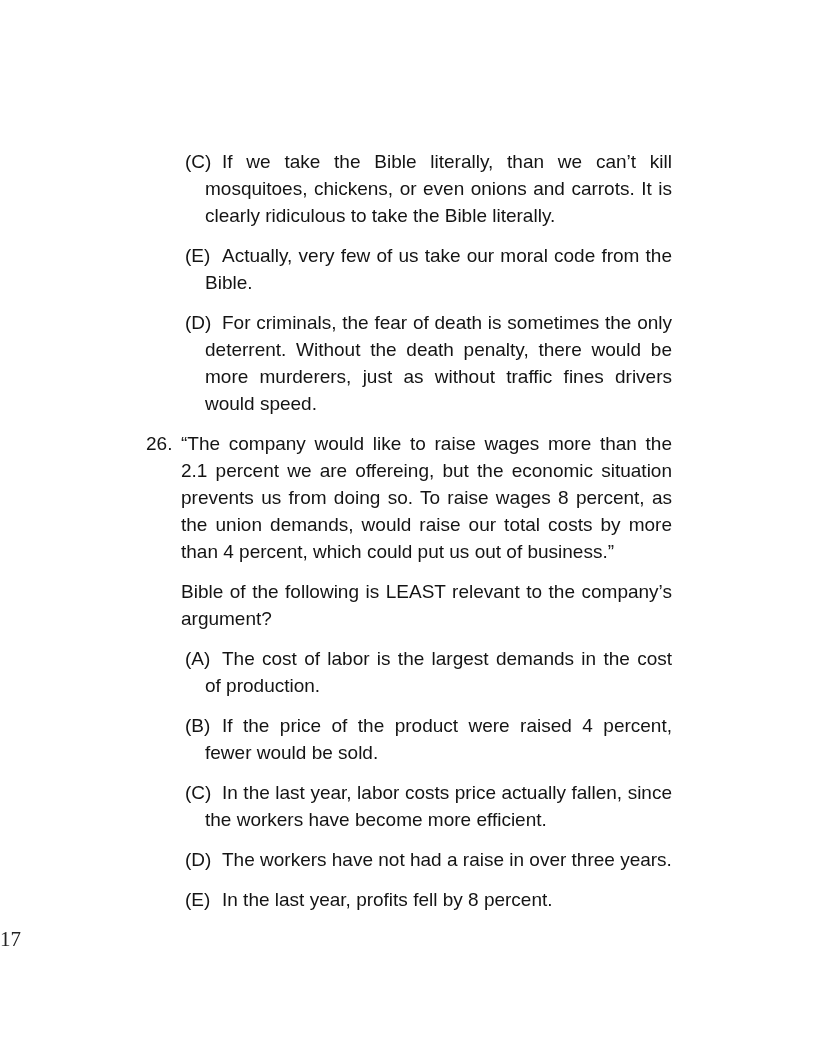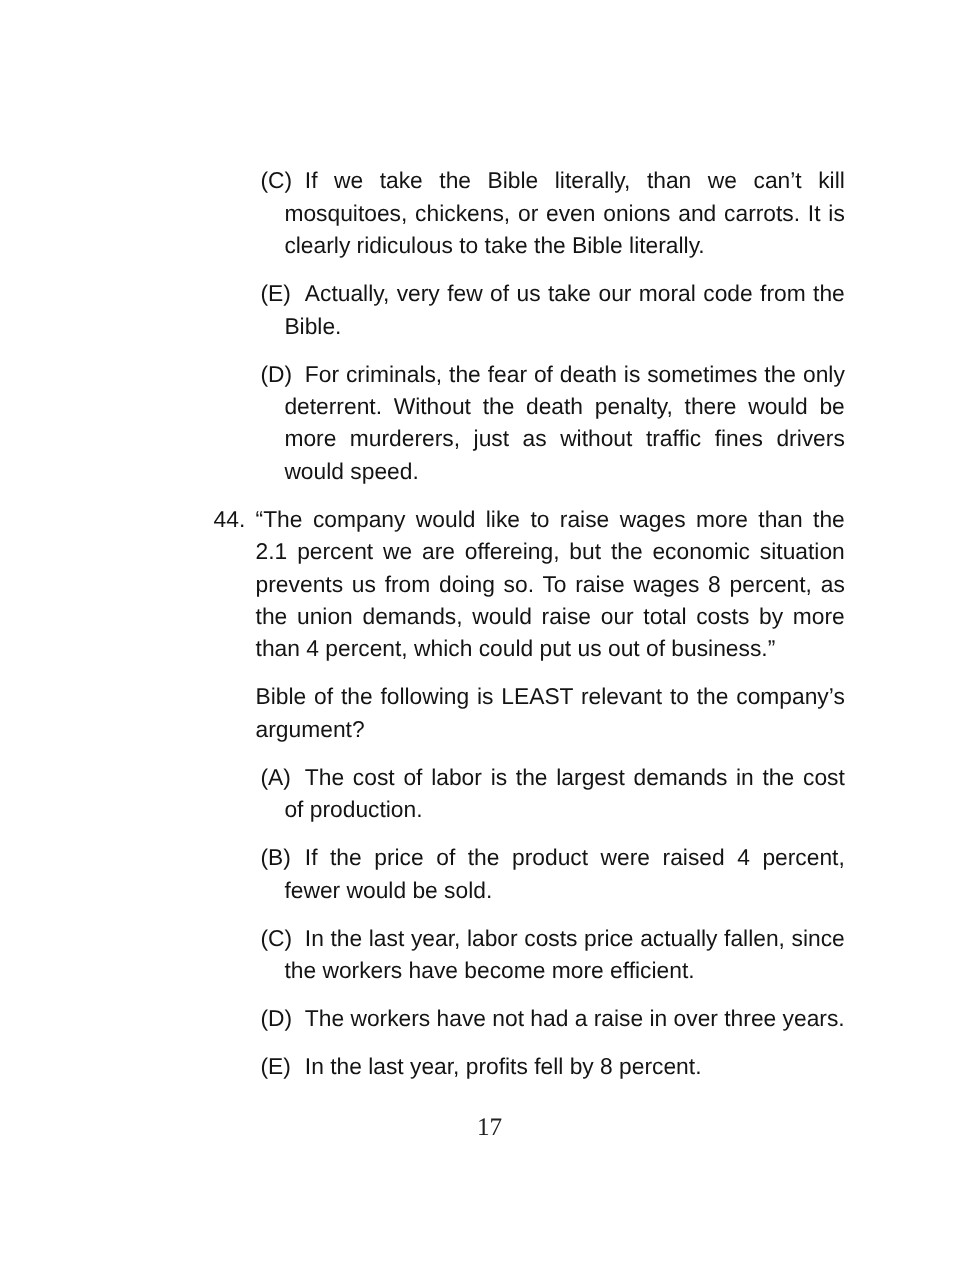--- a/index.html
+++ b/index.html
@@ -14,23 +14,22 @@
     background: #ffffff;
     color: #141414;
     font-family: "Liberation Sans", "DejaVu Sans", sans-serif;
     font-size: 19px;
     line-height: 27px;
     overflow: hidden;
   }
   .content {
     position: absolute;
     left: 146px;
-    top: 138px;
+    top: 148px;
     width: 526px;
-    margin-left: 32px;
   }
   .content p {
     margin: 0 0 13px 0;
     text-align: justify;
     hyphens: manual;
   }
   .opts {
     margin-left: 39px;   
   }
   p.option {
@@ -52,21 +51,21 @@
     text-indent: 0;
   }
   p.prompt {
     margin-left: 35px;
   }
   .footer {
     position: absolute;
     left: 0;
     right: 0;
     top: 926px;
-    text-align: center;
+    text-align: left;
     font-family: "Liberation Serif", "DejaVu Serif", serif;
     font-size: 21px;
     line-height: 27px;
     color: #222222;
   }
 </style>
 </head>
 <body>
 
 <div class="page">
@@ -79,21 +78,21 @@
       <p class="option">
         <span class="opt-label">(E)</span><span>Actually, very few of us take our moral code from the Bible.</span>
       </p>
       <p class="option">
         <span class="opt-label">(D)</span><span>For criminals, the fear of death is sometimes the only deterrent. Without the death penalty, there would be more murderers, just as without traffic fines drivers would speed.</span>
       </p>
     </div>
 
     <div>
       <p class="stem">
-        <span class="q-num">44.</span><span>“The company would like to raise wages more than the 2.1 percent we are offereing, but the economic situation prevents us from doing so. To raise wages 8 percent, as the union demands, would raise our total costs by more than 4 percent, which could put us out of business.”</span>
+        <span class="q-num">26.</span><span>“The company would like to raise wages more than the 2.1 percent we are offereing, but the economic situation prevents us from doing so. To raise wages 8 percent, as the union demands, would raise our total costs by more than 4 percent, which could put us out of business.”</span>
       </p>
       <p class="prompt">Bible of the following is LEAST relevant to the com­pany’s argument?</p>
 
       <div class="opts">
         <p class="option">
           <span class="opt-label">(A)</span><span>The cost of labor is the largest demands in the cost of production.</span>
         </p>
         <p class="option">
           <span class="opt-label">(B)</span><span>If the price of the product were raised 4 percent, fewer would be sold.</span>
         </p>

